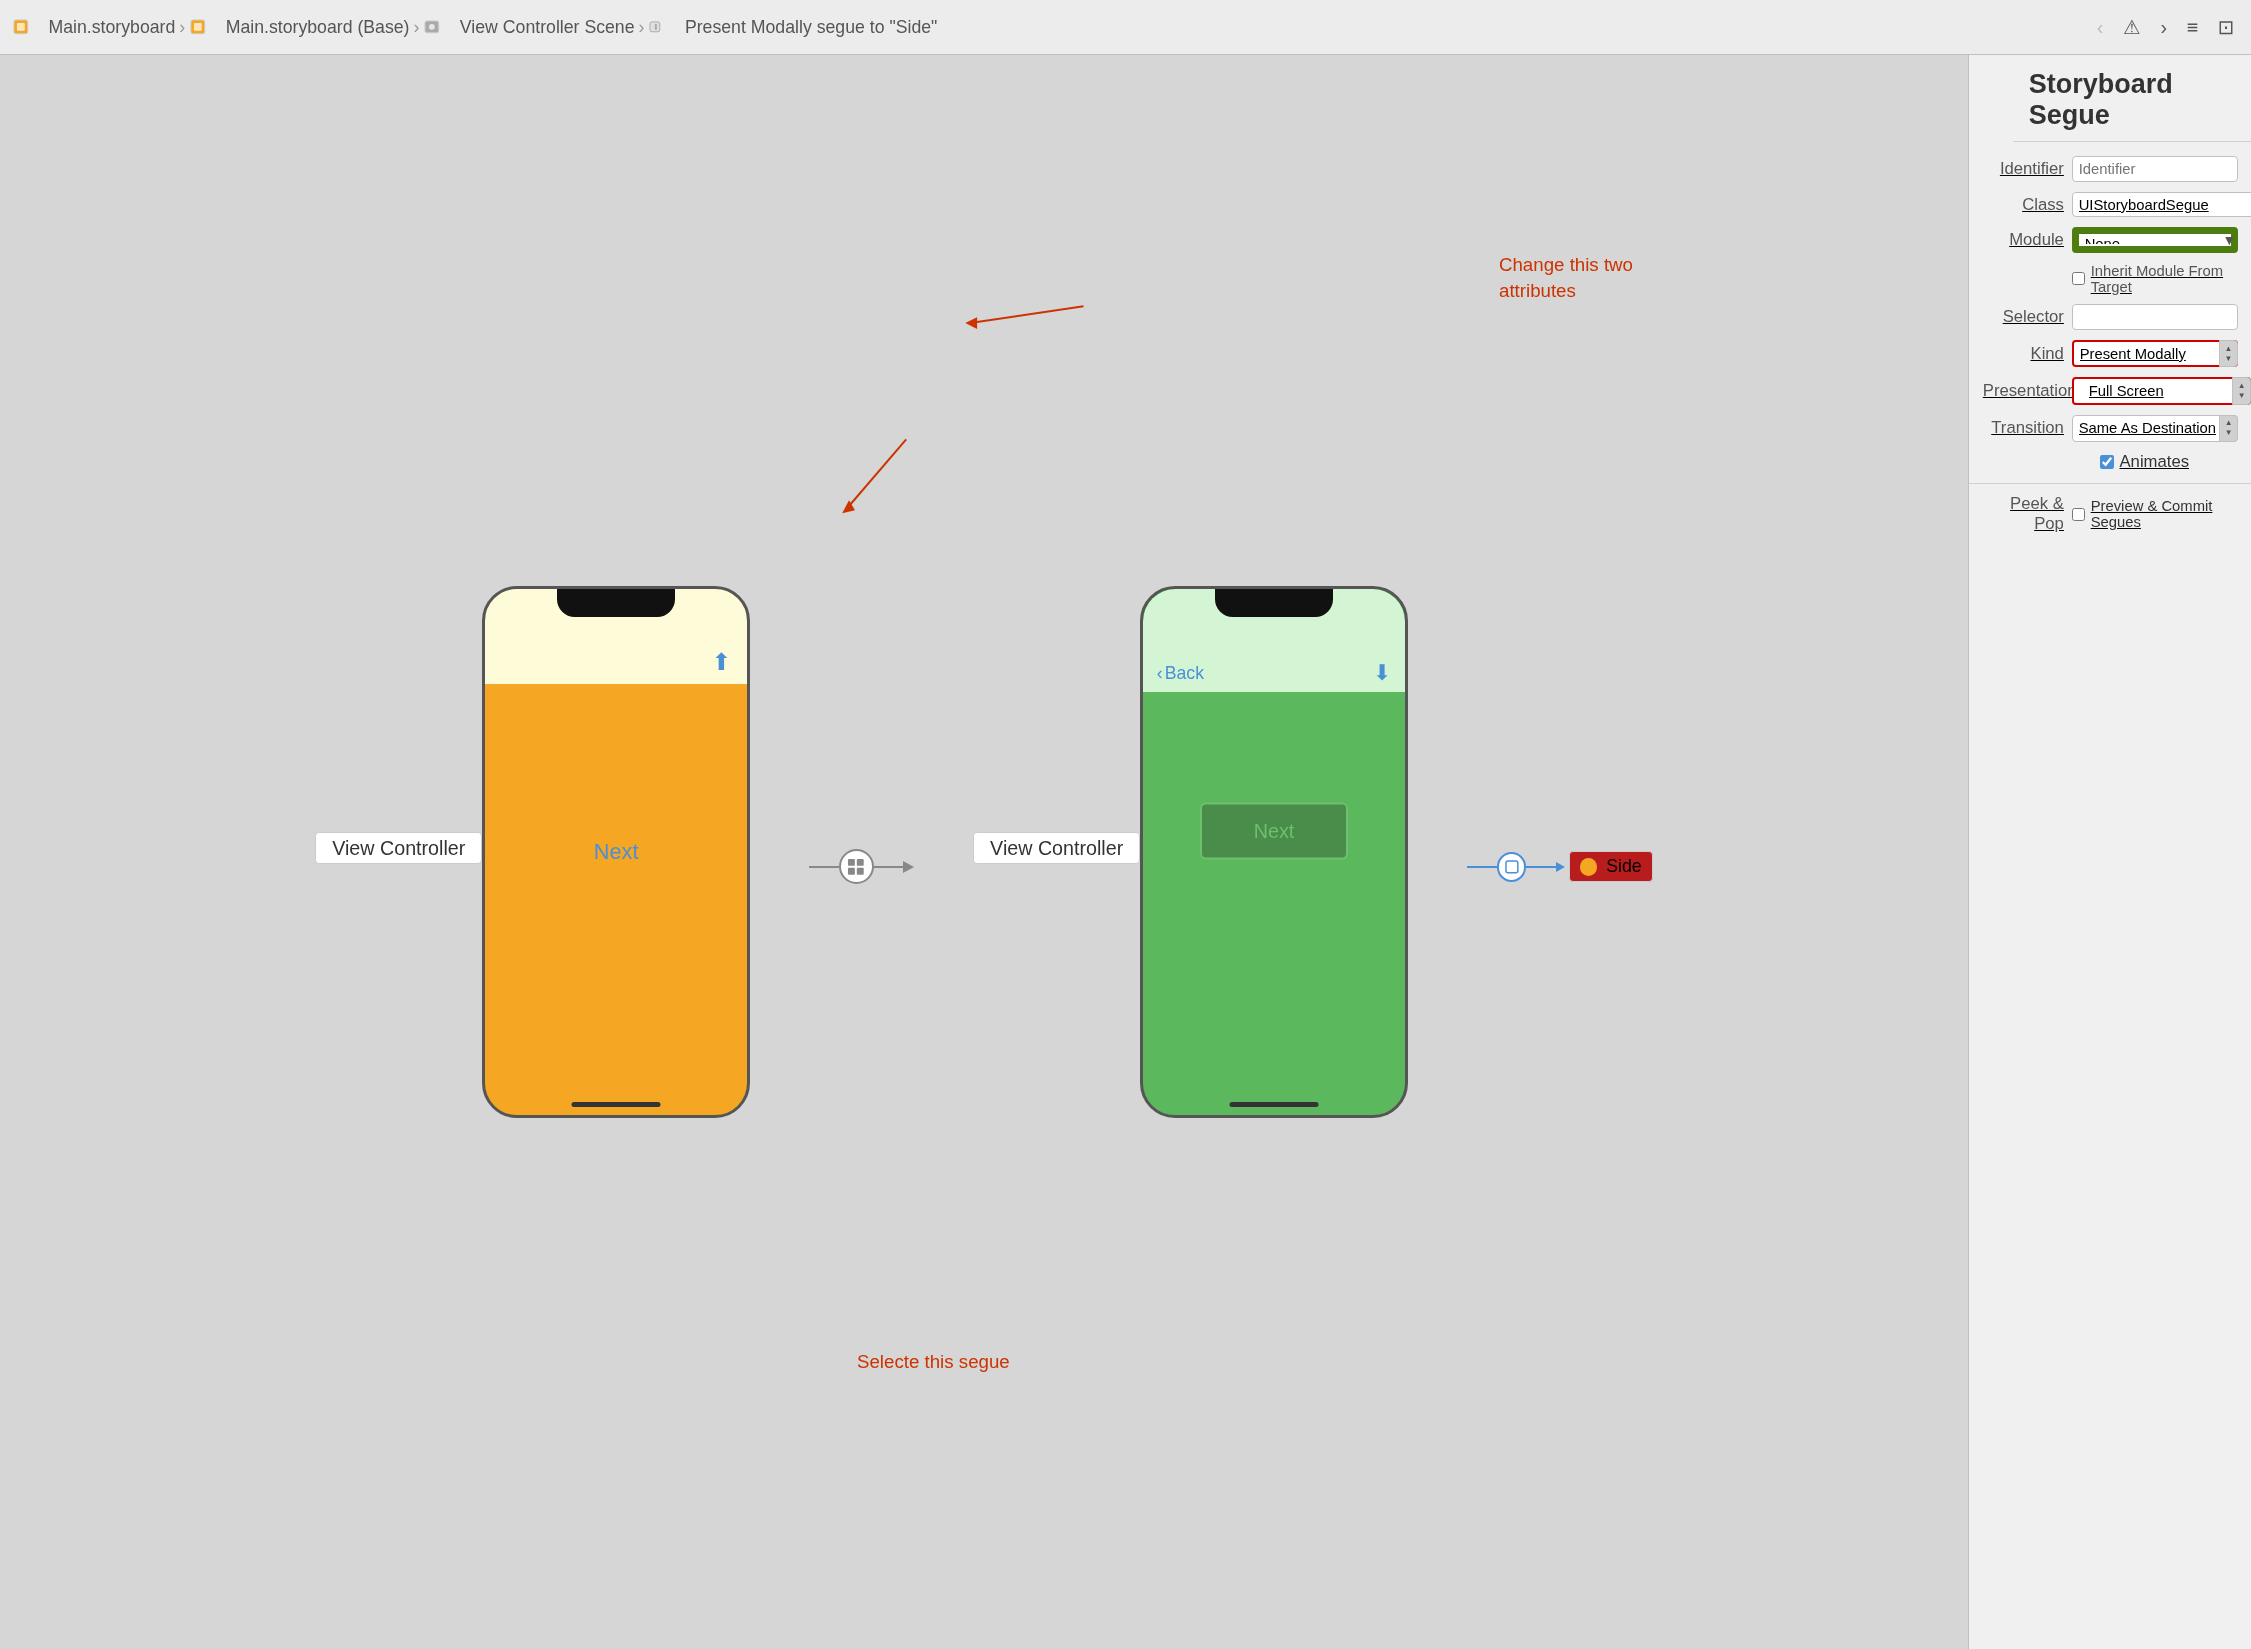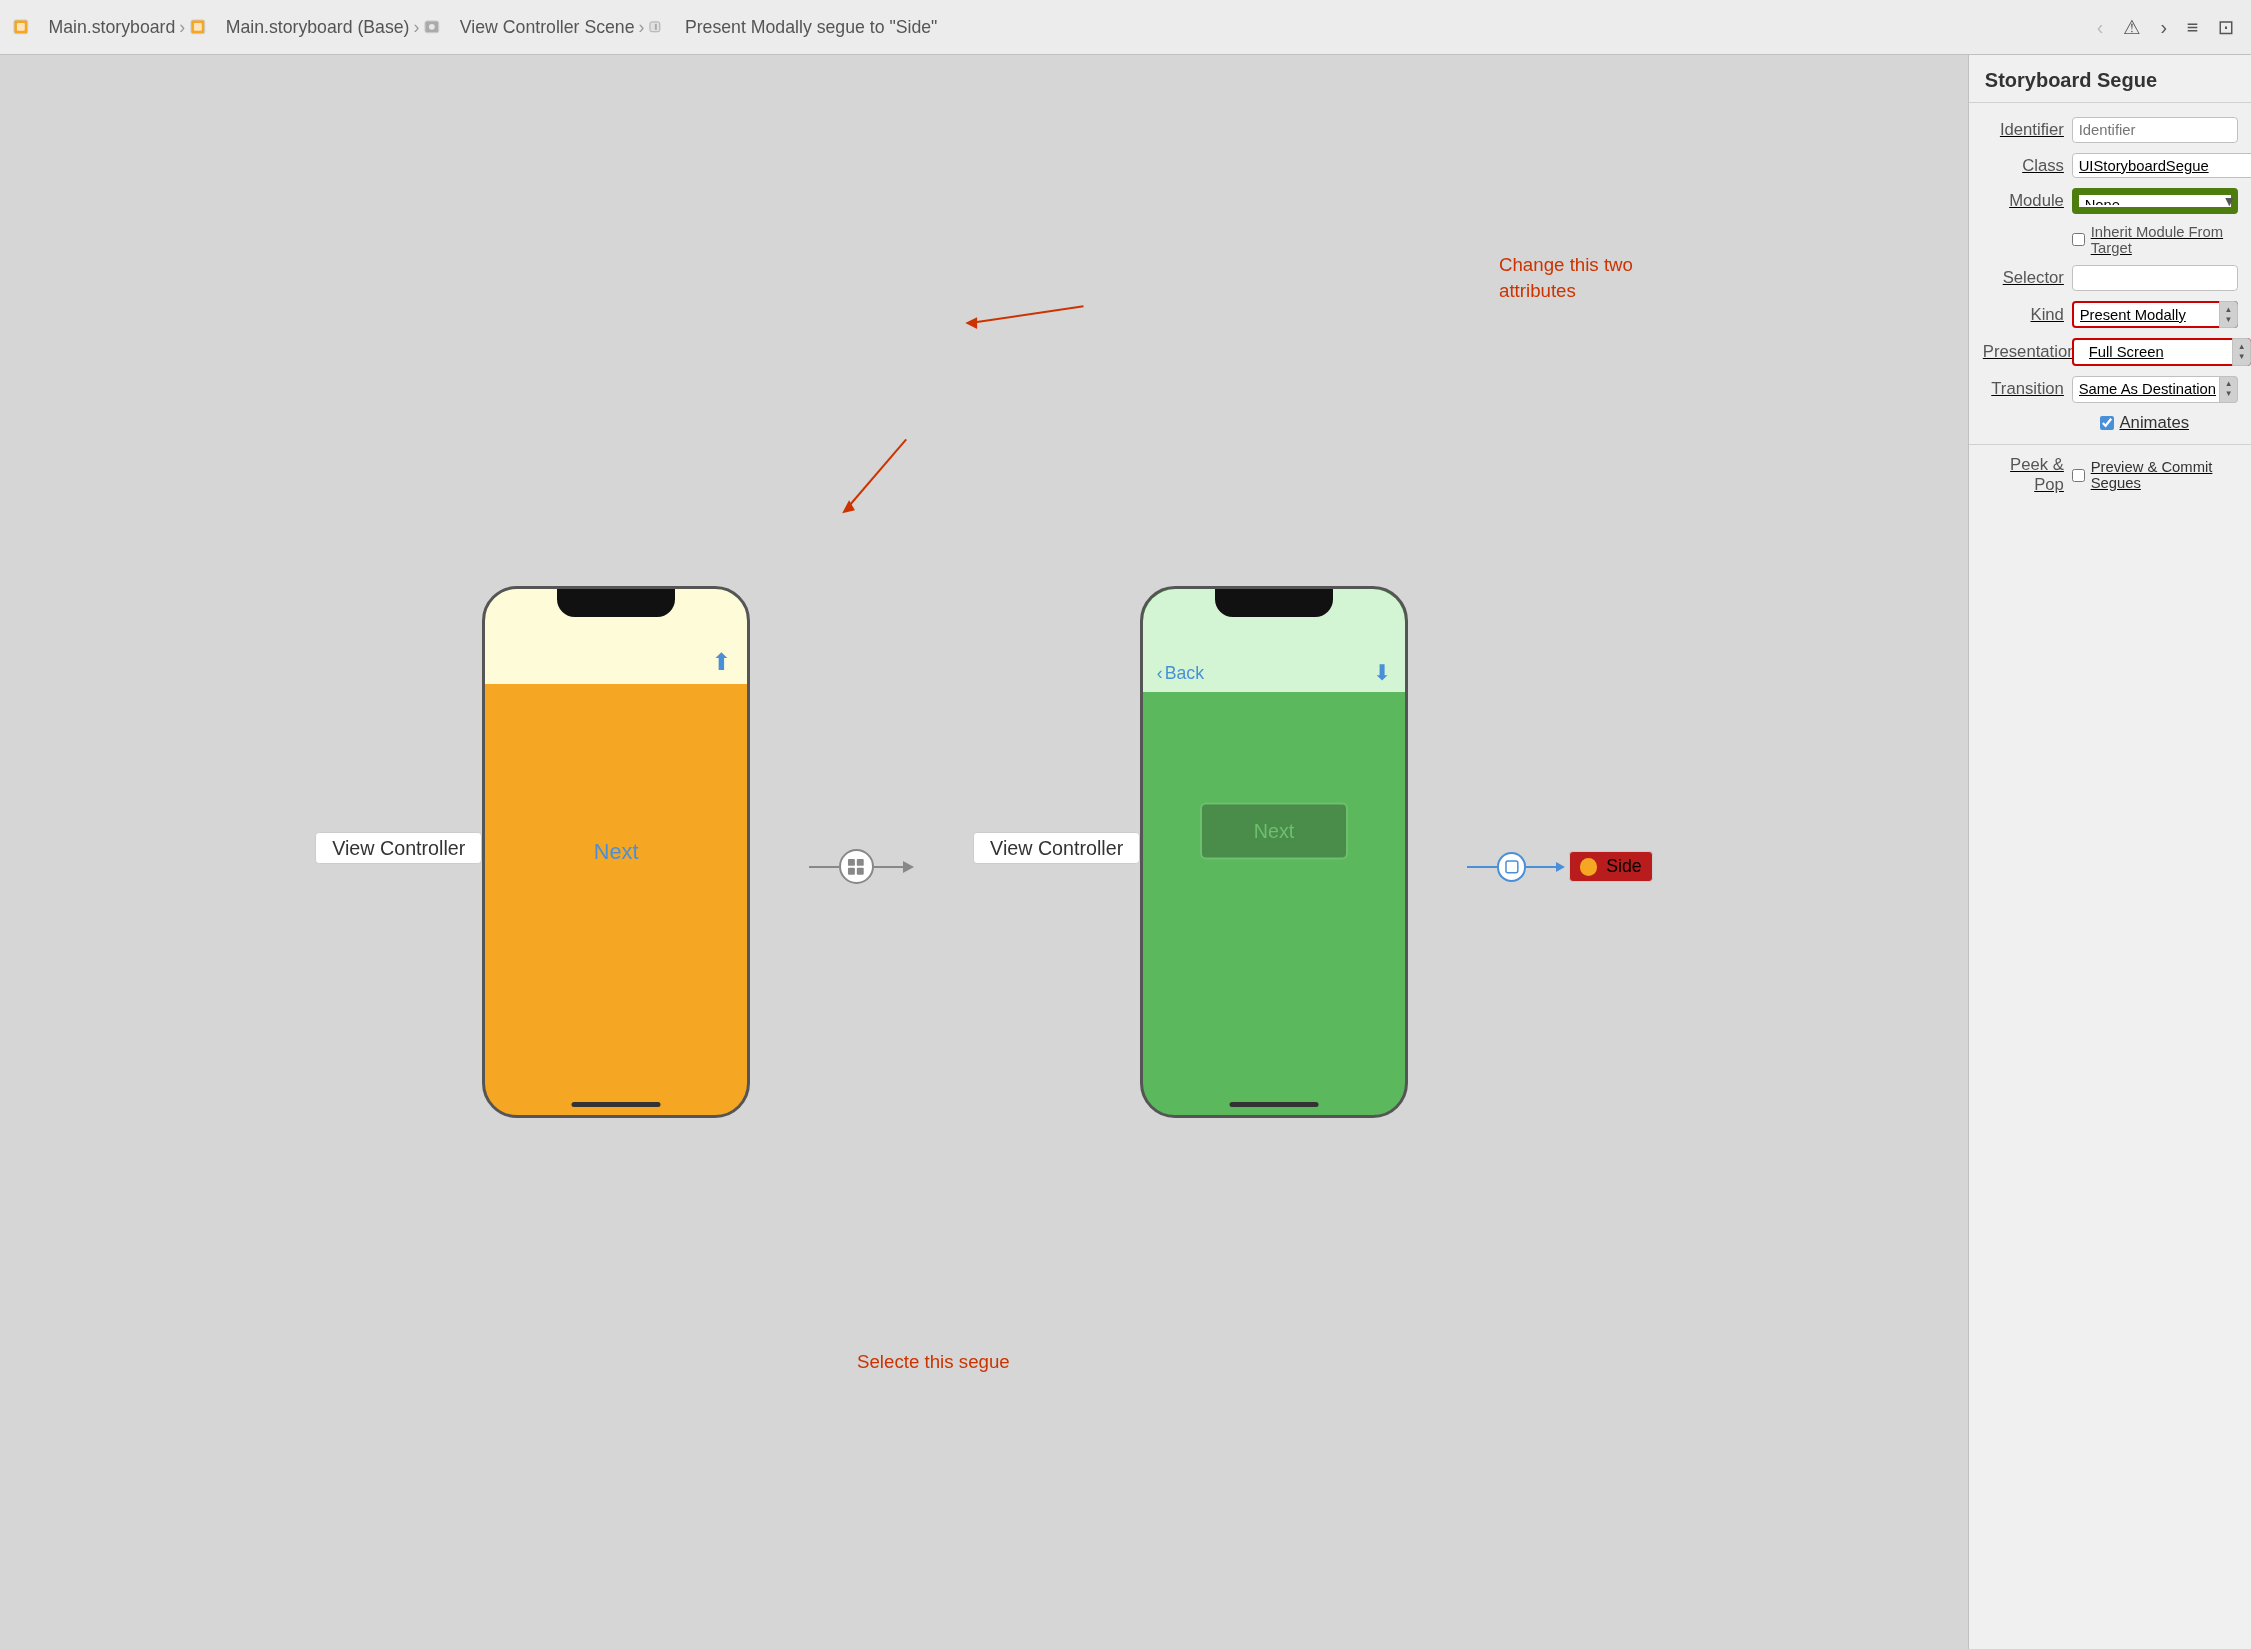--- a/index.html
+++ b/index.html
@@ -247,25 +247,26 @@
     
     .right-panel {
       width: 284px;
       background: #f0f0f0;
       border-left: 1px solid #c0c0c0;
       display: flex;
       flex-direction: column;
       flex-shrink: 0;
     }
     .panel-title {
-      font-size: 20px;
+      font-size: 27px;
       font-weight: 600;
       color: #333;
       padding: 13.8px 15.8px 9.9px;
       border-bottom: 1px solid #d0d0d0;
+      margin-left: 44px;
     }
     .panel-form {
       padding: 9.9px 0;
       text-decoration: underline;
     }
     .form-row {
       display: flex;
       align-items: center;
       padding: 4.9px 13.8px;
       min-height: 35px;

